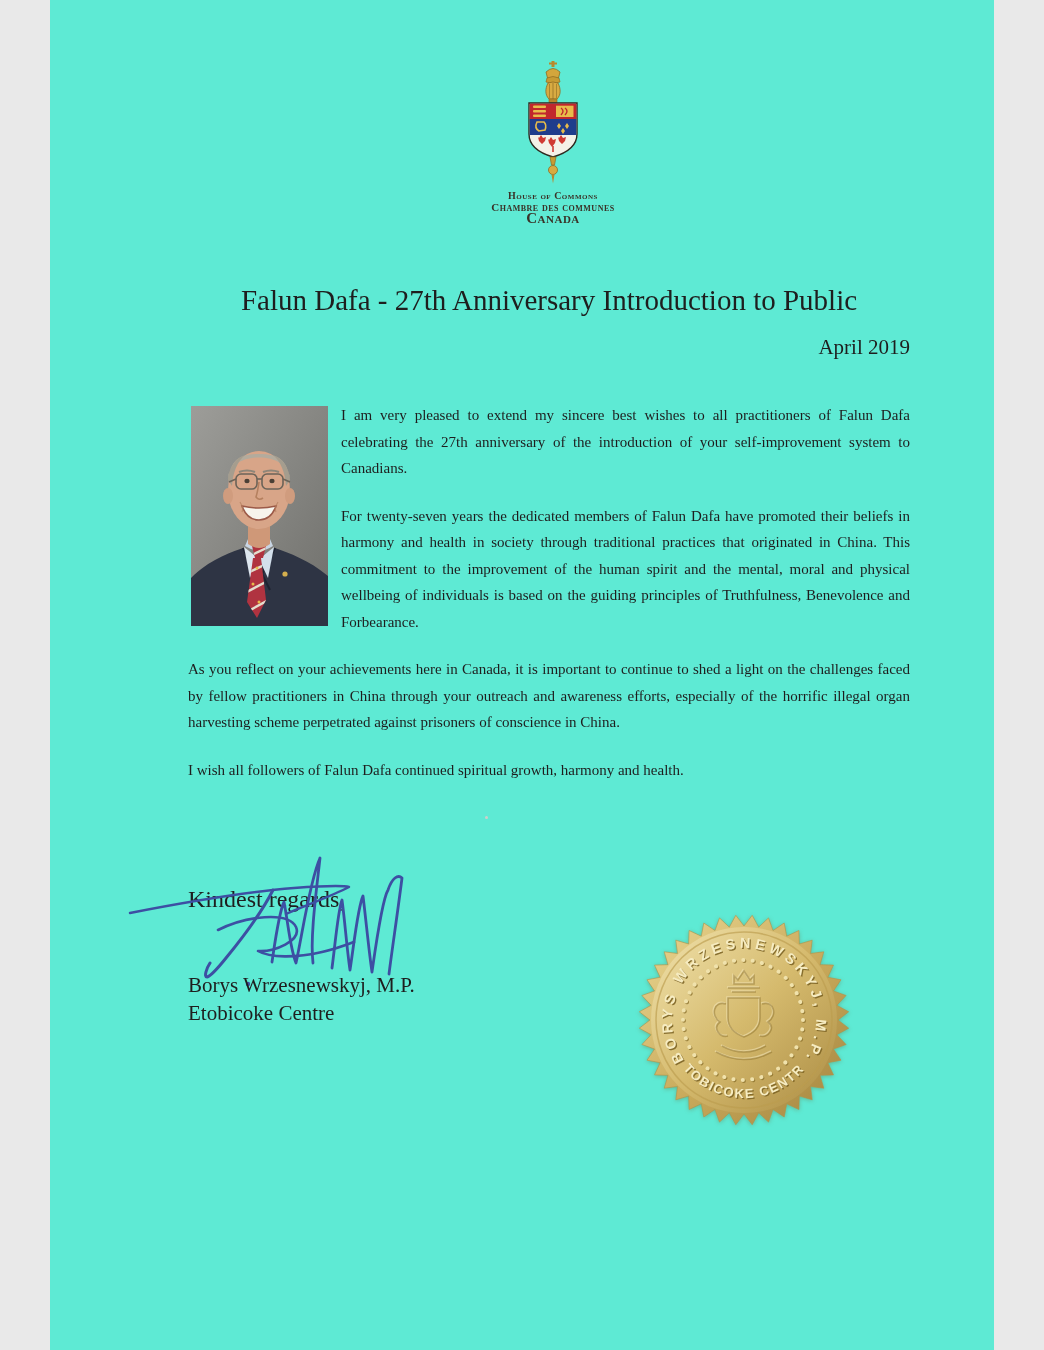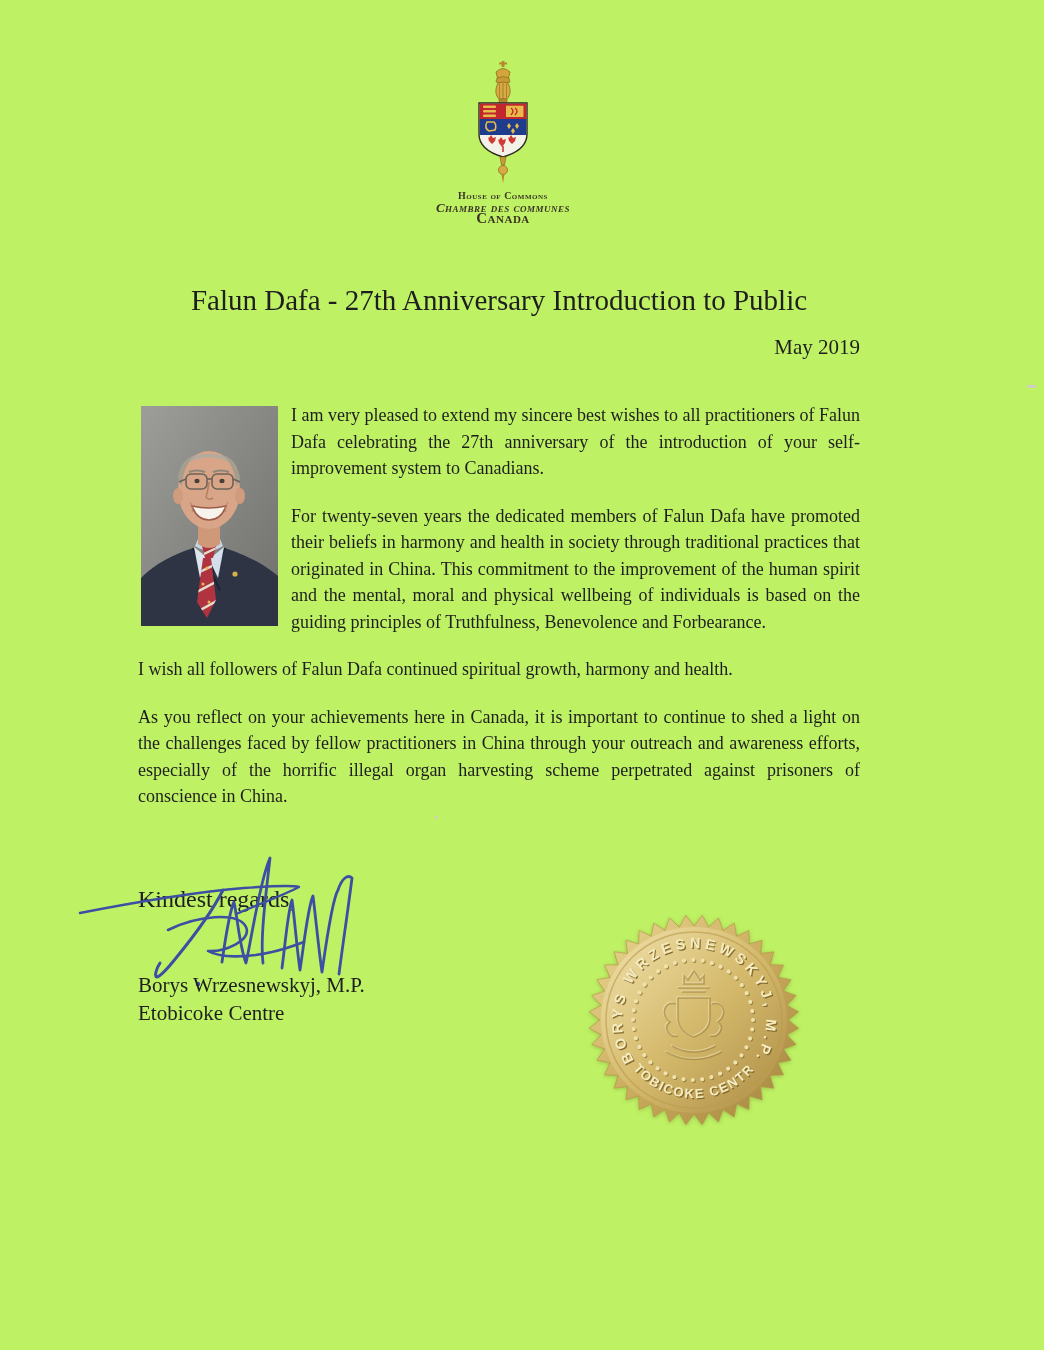--- a/index.html
+++ b/index.html
@@ -1,35 +1,35 @@
 <!DOCTYPE html>
 <html><head>
 <meta charset="utf-8">
 <style>
   html,body{margin:0;padding:0;background:#e9e9e9;}
   .page{
-    position:relative;width:1044px;height:1350px;background:#bef264;
+    position:relative;width:944px;height:1350px;background:#5eead4;
     margin:0 auto;overflow:hidden;
     font-family:"Liberation Serif","DejaVu Serif",serif;color:#1e1e1e;
   }
   
   .letterhead{position:absolute;top:60px;left:433px;width:140px;text-align:center;}
   .letterhead svg{display:block;margin:0 auto;}
   .org-line{font-variant:small-caps;font-weight:bold;color:#3a3227;letter-spacing:.5px;}
   .org1{font-size:10px;line-height:12px;margin-top:4px;}
-  .org2{font-size:13px;line-height:11px;font-style:italic;}
+  .org2{font-size:11px;line-height:11px;}
   .org3{font-size:15px;line-height:11px;}
   
   .content{position:absolute;left:138px;top:0;width:722px;}
   .title{margin:0;padding-top:287px;text-align:center;font-size:29px;font-weight:normal;line-height:26px;}
   .date-line{text-align:right;margin-top:22px;font-size:21px;}
   .body-block{margin-top:42px;}
   .photo{float:left;width:137px;height:220px;margin:4px 13px 6px 3px;}
   .photo svg{display:block;width:137px;height:220px;}
-  p.para{margin:0 0 21px 0;font-size:18px;line-height:26.5px;text-align:justify;
+  p.para{margin:0 0 21px 0;font-size:15px;line-height:26.5px;text-align:justify;
          text-justify:inter-word;}
   .closing{position:absolute;left:138px;top:886px;font-size:24px;}
   .sig-block{position:absolute;left:138px;top:971px;font-size:21px;line-height:28px;}
   
   .signature{position:absolute;left:76px;top:850px;width:284px;height:138px;}
   .signature path{fill:none;stroke:#3d4fa3;stroke-linecap:round;stroke-linejoin:round;}
   
   .seal{position:absolute;left:586px;top:906px;width:216px;height:228px;
         filter:drop-shadow(0 1px 2px rgba(110,90,40,.35));}
   .seal-text{font-family:"Liberation Sans","DejaVu Sans",sans-serif;font-weight:bold;}
@@ -90,21 +90,21 @@
       <circle cx="38" cy="110" r="4.5" fill="#d8ab42" stroke="#8d6b22" stroke-width="0.8"></circle>
       <path d="M36.5,114.5 h3 l-1.5,9 z" fill="#b8892c"></path>
     </svg>
     <div class="org-line org1">House of Commons</div>
     <div class="org-line org2">Chambre des communes</div>
     <div class="org-line org3">Canada</div>
   </div>
 
   <div class="content">
     <h1 class="title">Falun Dafa - 27th Anniversary Introduction to Public</h1>
-    <div class="date-line">May 2019</div>
+    <div class="date-line">April 2019</div>
 
     <div class="body-block">
       <span class="photo">
         <svg viewBox="0 0 137 220">
           <defs>
             <linearGradient id="pbg" x1="0" y1="0" x2="1" y2="1">
               <stop offset="0" stop-color="#9d9d99"></stop>
                 <stop offset="1" stop-color="#6f6f6b"></stop>
             </linearGradient>
             <clipPath id="tieclip">
@@ -161,22 +161,22 @@
           <path d="M68,76 C67,83 66,88 65,91 Q68,95 72,92" fill="none" stroke="#b5805f" stroke-width="1.6"></path>
 
           <path d="M51,100 Q68,104 85,100 Q80,114 68,114 Q56,114 51,100 Z" fill="#f7f4ec" stroke="#9c5a48" stroke-width="1.6"></path>
           <path d="M49,96 q4,6 2,10 M87,96 q-4,6 -2,10" stroke="#b5805f" stroke-width="1.2" fill="none" opacity=".7"></path>
 
           <circle cx="94" cy="168" r="2.6" fill="#d4af4e"></circle>
         </svg>
       </span>
       <p class="para">I am very pleased to extend my sincere best wishes to all practitioners of Falun Dafa celebrating the 27th anniversary of the introduction of your self-improvement system to Canadians.</p>
       <p class="para">For twenty-seven years the dedicated members of Falun Dafa have promoted their beliefs in harmony and health in society through traditional practices that originated in China. This commitment to the improvement of the human spirit and the mental, moral and physical wellbeing of individuals is based on the guiding principles of Truthfulness, Benevolence and Forbearance.</p>
+      <p class="para">As you reflect on your achievements here in Canada, it is important to continue to shed a light on the challenges faced by fellow practitioners in China through your outreach and awareness efforts, especially of the horrific illegal organ harvesting scheme perpetrated against prisoners of conscience in China.</p>
       <p class="para">I wish all followers of Falun Dafa continued spiritual growth, harmony and health.</p>
-      <p class="para">As you reflect on your achievements here in Canada, it is important to continue to shed a light on the challenges faced by fellow practitioners in China through your outreach and awareness efforts, especially of the horrific illegal organ harvesting scheme perpetrated against prisoners of conscience in China.</p>
     </div>
   </div>
 
   <div class="closing">Kindest regards,</div>
 
   <svg class="signature" viewBox="0 0 284 138">
     <path d="M4,63 C50,54 120,42 168,38 C196,36 216,35 223,37 C206,46 178,56 160,64" stroke-width="2.4"></path>
     <path d="M147,40 C138,58 118,86 100,108 C92,118 85,126 81,127 C78,127 80,119 84,113" stroke-width="3"></path>
     <path d="M92,80 C120,66 162,61 170,77 C176,91 148,102 132,101 C144,108 170,108 196,102 C210,99 220,95 228,92" stroke-width="2.6"></path>
     <circle cx="122" cy="134" r="2.2" fill="#3d4fa3" stroke="none"></circle>

